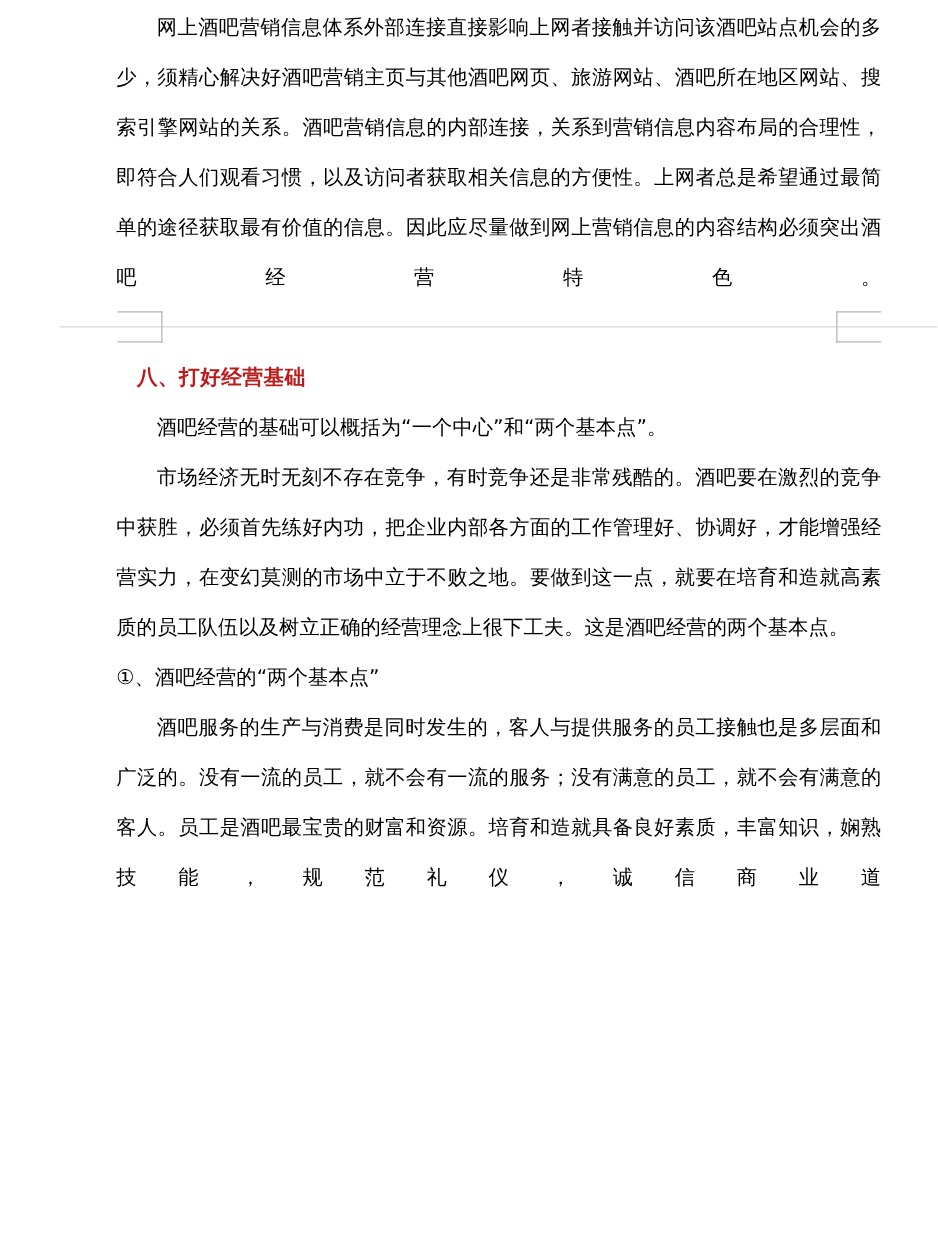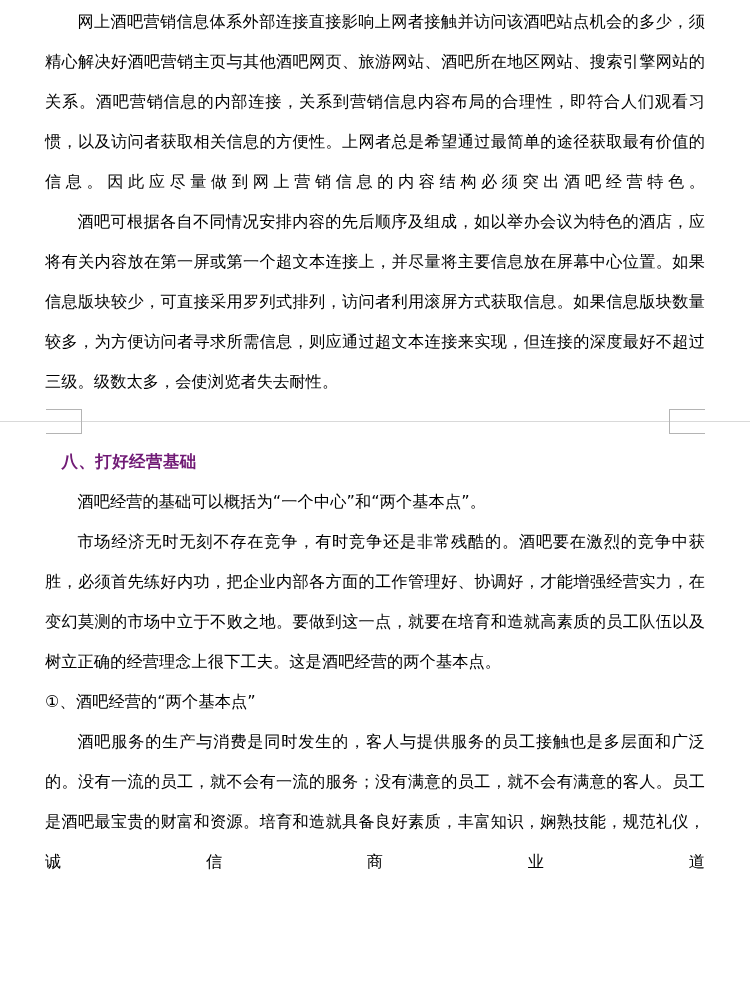--- a/index.html
+++ b/index.html
@@ -14,20 +14,21 @@
     font-family: "DejaVu Sans", "Liberation Sans", sans-serif;
     color: #000000;
   }
 
   .page {
     position: relative;
     width: 750px;
     height: 999px;
     background: #ffffff;
     box-sizing: border-box;
+    padding-left: 48px;
   }
 
   
   .doc-section {
     padding: 0 45px 0 45px;
     box-sizing: border-box;
   }
 
   .para {
     margin: 0;
@@ -50,21 +51,21 @@
     text-align-last: justify;
   }
 
   .heading {
     margin: 0;
     font-size: 16.5px;
     line-height: 40px;
     font-weight: bold;
     text-indent: 1em;
     letter-spacing: 0.4px;
-    color: #701a75;
+    color: #b91c1c;
   }
 
   
   .page-break {
     position: relative;
     height: 40px;
     margin: 0;
   }
   .page-break .rule {
     position: absolute;
@@ -100,21 +101,20 @@
 <body>
 
 <div class="page">
 
   <div class="spacer-top"></div>
 
   <div class="doc-section">
 
     <p class="para last-line-justify">网上酒吧营销信息体系外部连接直接影响上网者接触并访问该酒吧站点机会的多少，须精心解决好酒吧营销主页与其他酒吧网页、旅游网站、酒吧所在地区网站、搜索引擎网站的关系。酒吧营销信息的内部连接，关系到营销信息内容布局的合理性，即符合人们观看习惯，以及访问者获取相关信息的方便性。上网者总是希望通过最简单的途径获取最有价值的信息。因此应尽量做到网上营销信息的内容结构必须突出酒吧经营特色。</p>
 
-    <p class="para">酒吧可根据各自不同情况安排内容的先后顺序及组成，如以举办会议为特色的酒店，应将有关内容放在第一屏或第一个超文本连接上，并尽量将主要信息放在屏幕中心位置。如果信息版块较少，可直接采用罗列式排列，访问者利用滚屏方式获取信息。如果信息版块数量较多，为方便访问者寻求所需信息，则应通过超文本连接来实现，但连接的深度最好不超过三级。级数太多，会使浏览者失去耐性。</p>
 
 
   </div>
 
   <div class="page-break">
     <div class="rule"></div>
     <div class="corner left"></div>
     <div class="corner right"></div>
   </div>
 

